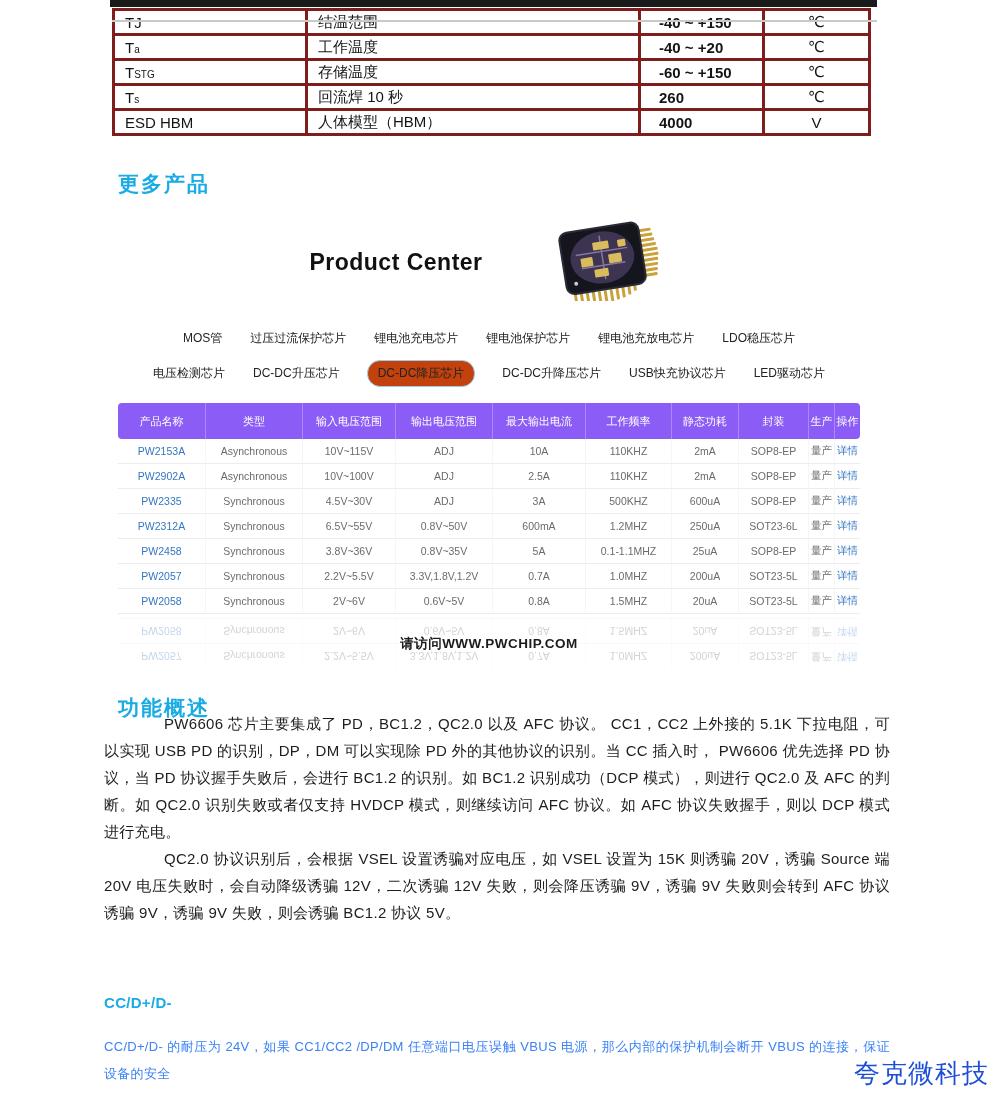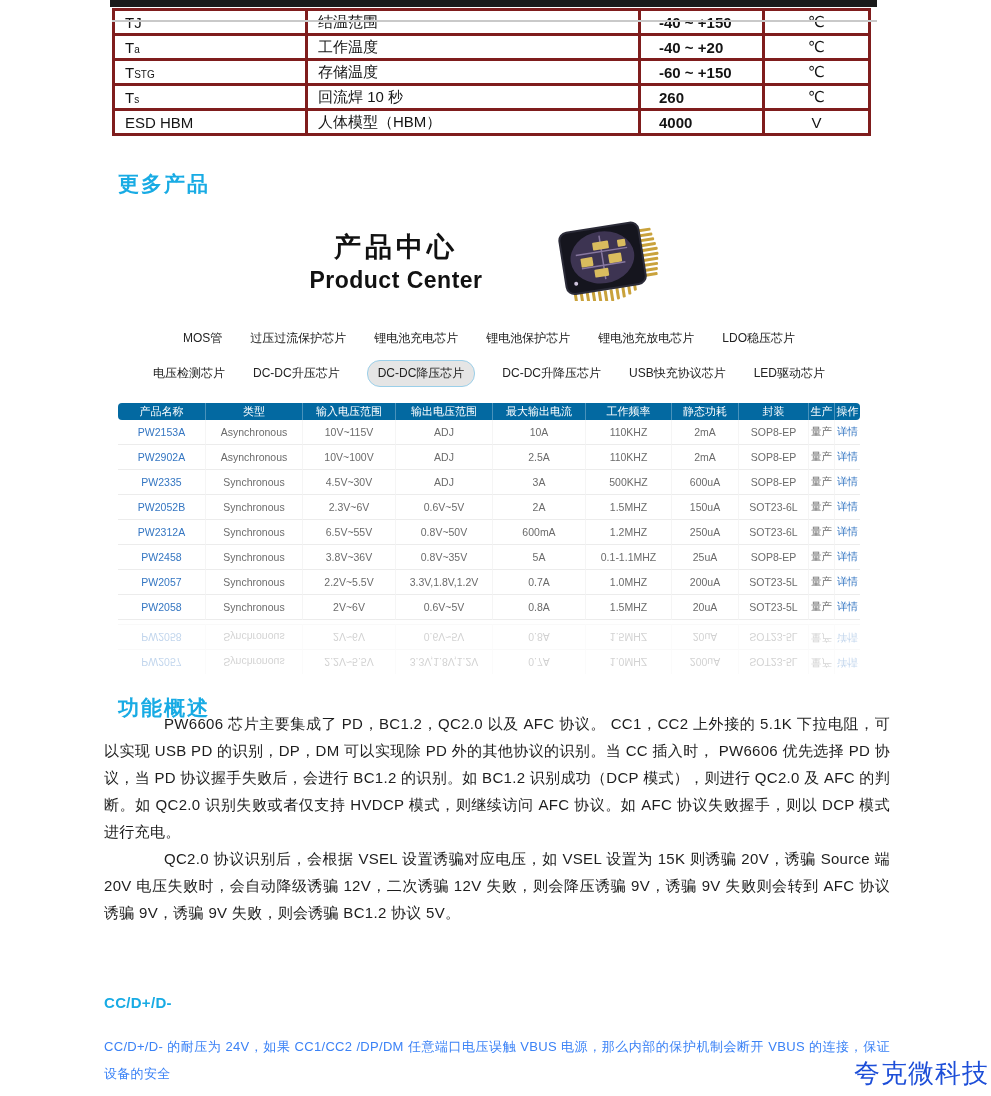--- a/index.html
+++ b/index.html
@@ -31,25 +31,25 @@
   .pc { position:absolute; left:118px; top:213px; width:742px; }
   .pc-head { display:flex; justify-content:center; align-items:center; gap:58px; padding-top:8px; }
   .pc-title { text-align:center; color:#111; }
   .pc-title .cn { font-size:27px; font-weight:bold; letter-spacing:4px; }
   .pc-title .en { font-size:23px; font-weight:bold; margin-top:2px; letter-spacing:0.5px; }
 
   .cat-row { display:flex; justify-content:center; align-items:center; gap:26px; font-size:12px; color:#222; }
   .cat-row1 { margin-top:26px; }
   .cat-row2 { margin-top:10px; }
   .cat-tab { cursor:pointer; padding:3px 1px; white-space:nowrap; }
-  .cat-tab.active { border:1px solid #9BCFE9; background:#e5e5e5; padding:4px 10px; border-radius:13px; }
+  .cat-tab.active { border:1px solid #9BCFE9; background:#c2410c; padding:4px 10px; border-radius:13px; }
 
   table.ptable { border-collapse:separate; border-spacing:0; table-layout:fixed; width:742px; margin-top:16px; }
   table.ptable th {
-    background:#0369a1; color:#fff; font-size:11px; font-weight:normal; height:17px;
+    background:#8b5cf6; color:#fff; font-size:11px; font-weight:normal; height:36px;
     border-right:1px solid rgba(255,255,255,.28); white-space:nowrap; overflow:hidden;
   }
   table.ptable th:first-child { border-radius:4px 0 0 4px; }
   table.ptable th:last-child { border-radius:0 4px 4px 0; border-right:none; }
   table.ptable td {
     font-size:10.5px; color:#6b6b6b; text-align:center; height:25px;
     border-bottom:1px solid #ececec; border-right:1px solid #f5f5f5;
     white-space:nowrap; overflow:hidden;
   }
   table.ptable td:last-child { border-right:none; }
@@ -125,21 +125,20 @@
       </tr>
     </tbody>
   </table>
 </div>
 
 <h2 class="h-cyan h-more" data-name="more-products-heading">更多产品</h2>
 
 <div class="pc" data-name="product-center-image">
   <div class="pc-head">
     <div class="pc-title" data-name="product-center-title">
-      <div class="cn" data-name="product-center-title-cn">产品中心</div>
       <div class="en" data-name="product-center-title-en">Product Center</div>
     </div>
     <svg width="128" height="80" viewBox="0 0 128 80" data-name="chip-image" aria-hidden="true">
       <g transform="rotate(-9 64 40)">
         <g fill="#C9A23C">
           <rect x="98" y="14" width="16" height="3" rx="1"></rect>
             <rect x="99" y="19" width="16" height="3" rx="1"></rect>
           <rect x="100" y="24" width="16" height="3" rx="1"></rect>
             <rect x="101" y="29" width="16" height="3" rx="1"></rect>
           <rect x="102" y="34" width="16" height="3" rx="1"></rect>
@@ -251,32 +250,20 @@
           <td data-name="product-cell">4.5V~30V</td>
           <td data-name="product-cell">ADJ</td>
           <td data-name="product-cell">3A</td>
           <td data-name="product-cell">500KHZ</td>
           <td data-name="product-cell">600uA</td>
           <td data-name="product-cell">SOP8-EP</td>
           <td data-name="product-cell">量产</td>
           <td data-name="detail-link">详情</td>
         </tr>
         <tr data-name="product-row">
-          <td data-name="product-name-link">PW2052B</td>
-          <td data-name="product-cell">Synchronous</td>
-          <td data-name="product-cell">2.3V~6V</td>
-          <td data-name="product-cell">0.6V~5V</td>
-          <td data-name="product-cell">2A</td>
-          <td data-name="product-cell">1.5MHZ</td>
-          <td data-name="product-cell">150uA</td>
-          <td data-name="product-cell">SOT23-6L</td>
-          <td data-name="product-cell">量产</td>
-          <td data-name="detail-link">详情</td>
-        </tr>
-        <tr data-name="product-row">
           <td data-name="product-name-link">PW2312A</td>
           <td data-name="product-cell">Synchronous</td>
           <td data-name="product-cell">6.5V~55V</td>
           <td data-name="product-cell">0.8V~50V</td>
           <td data-name="product-cell">600mA</td>
           <td data-name="product-cell">1.2MHZ</td>
           <td data-name="product-cell">250uA</td>
           <td data-name="product-cell">SOT23-6L</td>
           <td data-name="product-cell">量产</td>
           <td data-name="detail-link">详情</td>
@@ -356,20 +343,21 @@
             <td data-name="product-cell">1.5MHZ</td>
             <td data-name="product-cell">20uA</td>
             <td data-name="product-cell">SOT23-5L</td>
             <td data-name="product-cell">量产</td>
             <td data-name="detail-link">详情</td>
           </tr>
         </tbody>
     </table>
   </div>
 
+  <div class="pc-note" data-name="visit-website-note">请访问WWW.PWCHIP.COM</div>
 </div>
 
 <h2 class="h-cyan h-overview" data-name="overview-heading">功能概述</h2>
 <div class="paras" data-name="overview-body">
   <p data-name="overview-paragraph">PW6606 芯片主要集成了 PD，BC1.2，QC2.0 以及 AFC 协议。 CC1，CC2 上外接的 5.1K 下拉电阻，可以实现 USB PD 的识别，DP，DM 可以实现除 PD 外的其他协议的识别。当 CC 插入时， PW6606 优先选择 PD 协议，当 PD 协议握手失败后，会进行 BC1.2 的识别。如 BC1.2 识别成功（DCP 模式），则进行 QC2.0 及 AFC 的判断。如 QC2.0 识别失败或者仅支持 HVDCP 模式，则继续访问 AFC 协议。如 AFC 协议失败握手，则以 DCP 模式进行充电。</p>
   <p data-name="overview-paragraph">QC2.0 协议识别后，会根据 VSEL 设置诱骗对应电压，如 VSEL 设置为 15K 则诱骗 20V，诱骗 Source 端 20V 电压失败时，会自动降级诱骗 12V，二次诱骗 12V 失败，则会降压诱骗 9V，诱骗 9V 失败则会转到 AFC 协议诱骗 9V，诱骗 9V 失败，则会诱骗 BC1.2 协议 5V。</p>
 </div>
 
 <div class="cc" data-name="cc-section">
   <h4 data-name="cc-heading">CC/D+/D-</h4>

